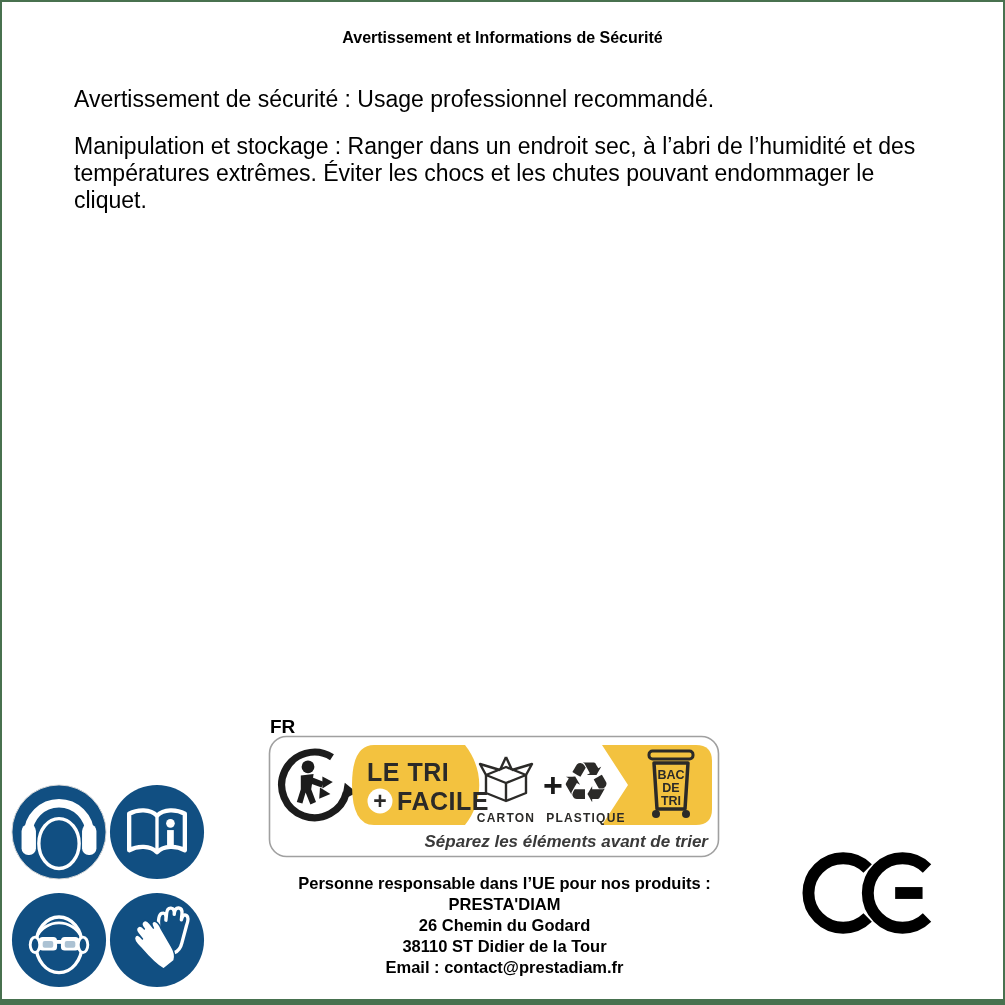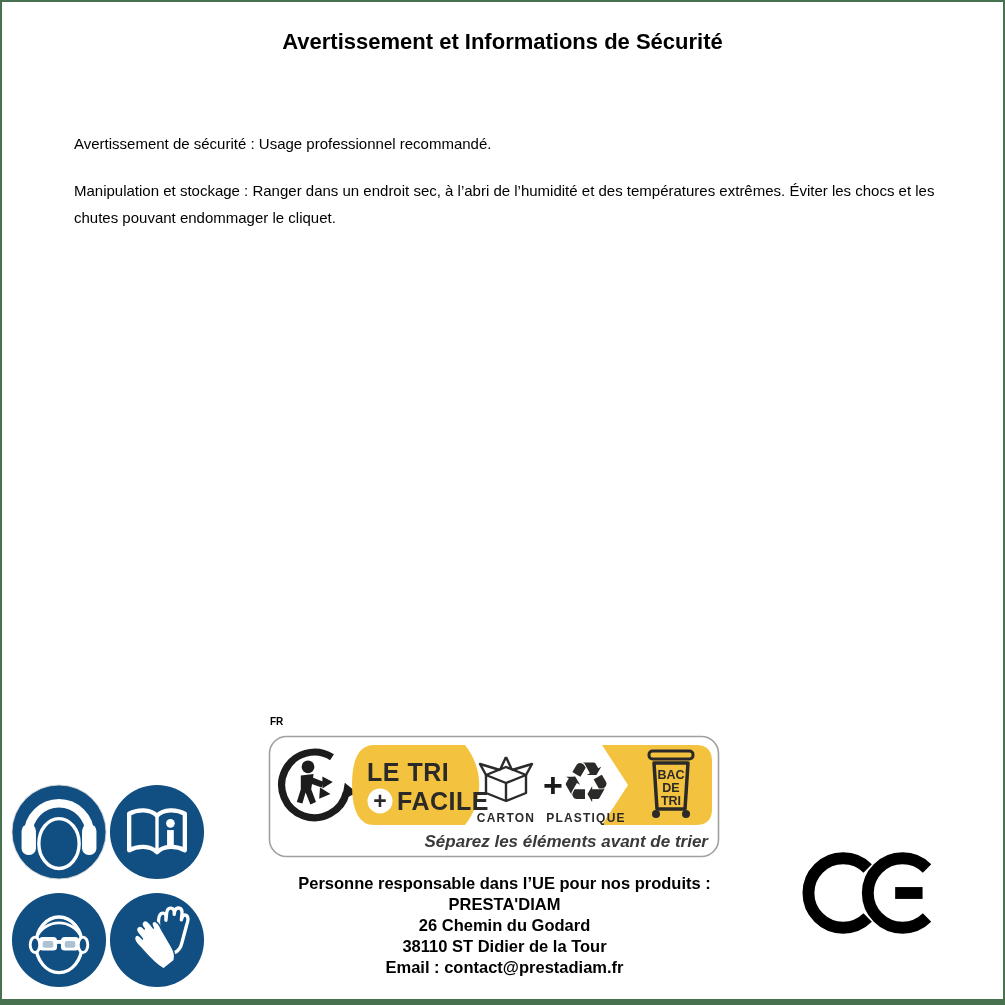--- a/index.html
+++ b/index.html
@@ -10,36 +10,36 @@
     background:#ffffff;
     border-style:solid;
     border-color:#48714f;
     border-width:2px 2px 6px 2px;
     font-family:"Liberation Sans", sans-serif;
     color:#000;
     overflow:hidden;
   }
   .title {
     position:absolute; top:27px; left:0; width:100%;
-    text-align:center; font-size:22px; font-weight:bold;
+    text-align:center; font-size:16px; font-weight:bold;
   }
   .paragraphs {
     position:absolute; top:84px; left:72px; right:66px;
-    font-size:15px; line-height:27px;margin-top:44px;
+    font-size:23px; line-height:27px;
   }
   .paragraphs p { margin:0 0 19.5px 0; }
   .icons-grid {
     position:absolute; left:9px; top:782px;
     display:grid; grid-template-columns:96px 96px;
     column-gap:2px; row-gap:12px;
   }
   .icons-grid svg { display:block; }
   .fr-label {
     position:absolute; left:268px; top:714px;
-    font-size:10px; font-weight:bold;
+    font-size:19px; font-weight:bold;
   }
   .tri-logo { position:absolute; left:266px; top:733px; width:452px; height:123px; }
   .responsible {
     position:absolute; top:871px; left:0; width:1005px;
     text-align:center; font-size:16.5px; font-weight:bold; line-height:21px;
   }
   .ce-wrap { position:absolute; left:800px; top:842px; width:137px; height:98px; }
   .svgtext { font-family:"Liberation Sans", sans-serif; }
 </style>
 </head>

